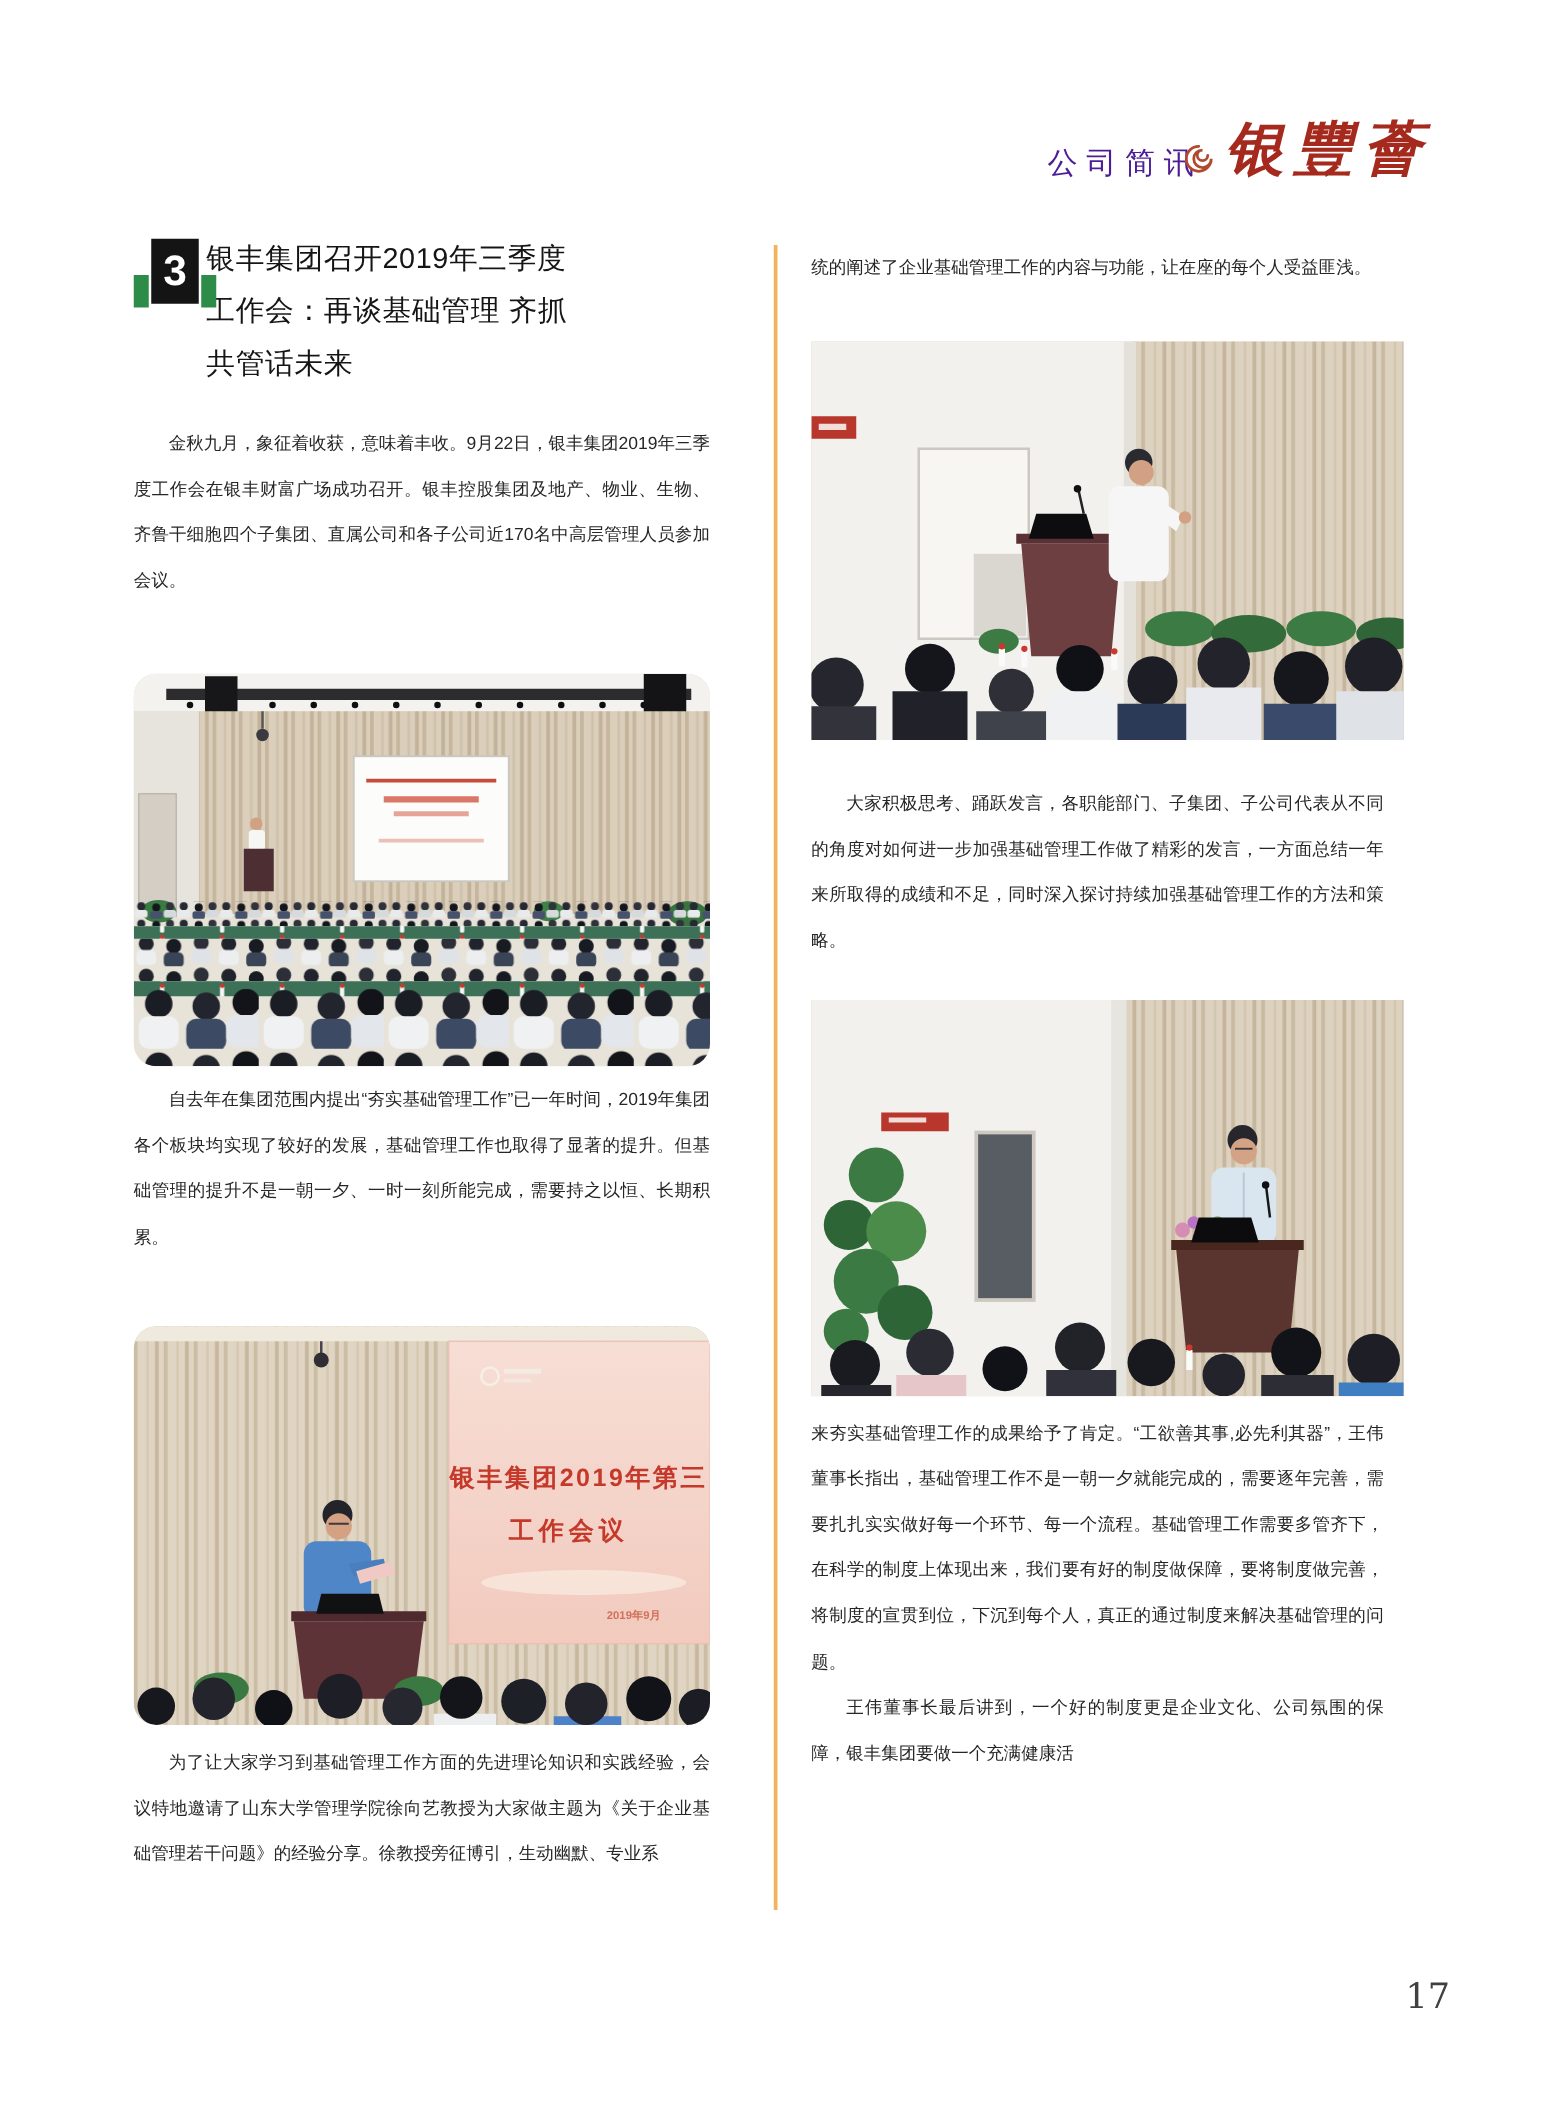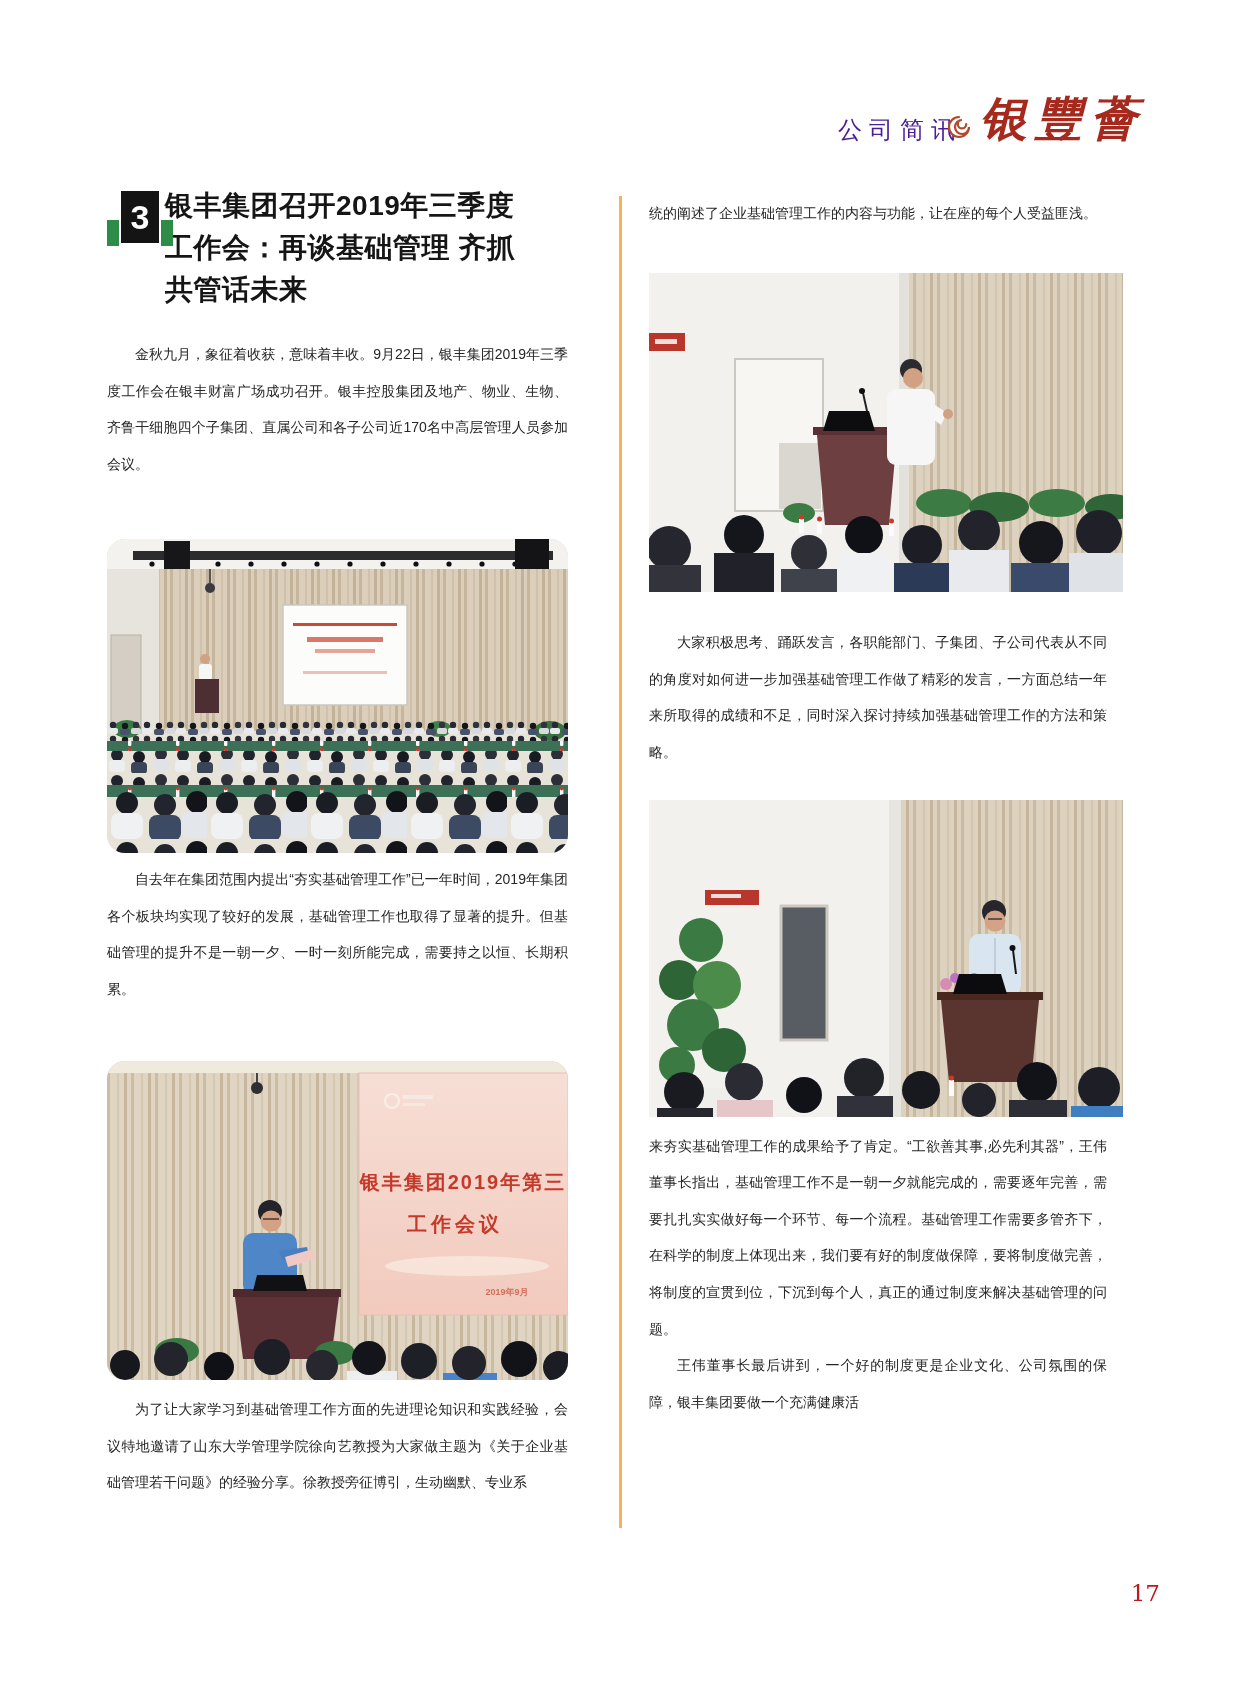--- a/index.html
+++ b/index.html
@@ -31,36 +31,36 @@
   
   .title-block { position:absolute; left:107px; top:185px; width:470px; }
   .badge-row { position:absolute; left:0; top:6px; display:flex; align-items:flex-end; }
   .badge-green { width:12px; height:26px; background:#2E8C49; }
   .badge-black {
     width:38px; height:52px; background:#141414; margin:0 2px 3px 2px;
     display:flex; align-items:center; justify-content:center;
     color:#ffffff; font-size:34px; font-weight:bold;
   }
   .title-text {
-    margin-left:58px; font-size:28px; font-weight:bold; color:#151515;
+    margin-left:58px; font-size:23px; font-weight:normal; color:#151515;
     line-height:42px; letter-spacing:0.5px;
   }
   
   .photo { position:absolute; overflow:hidden; background:#e9e4da; }
   .photo svg { display:block; width:100%; height:100%; }
   .photo-l { left:107px; width:461px;border-radius:18px; }
   .photo-r { left:649px; width:474px; }
   #photo-l1 { top:539px;  height:314px; }
   #photo-l2 { top:1061px; height:319px; }
   #photo-r1 { top:273px;  height:319px; }
   #photo-r2 { top:800px;  height:317px; }
   
   .page-number {
     position:absolute; left:1100px; top:1580px; width:60px; text-align:right;
-    font-family:"DejaVu Serif", serif; font-size:23px; color:#b91c1c;
+    font-family:"DejaVu Serif", serif; font-size:28px; color:#404040;
   }
   .slide-text { font-family:"Liberation Sans", sans-serif; font-weight:bold; }
 </style>
 </head>
 <body>
 
 <div class="page">
 
   <div class="section-label">公司简讯</div>
   <span class="swirl">

